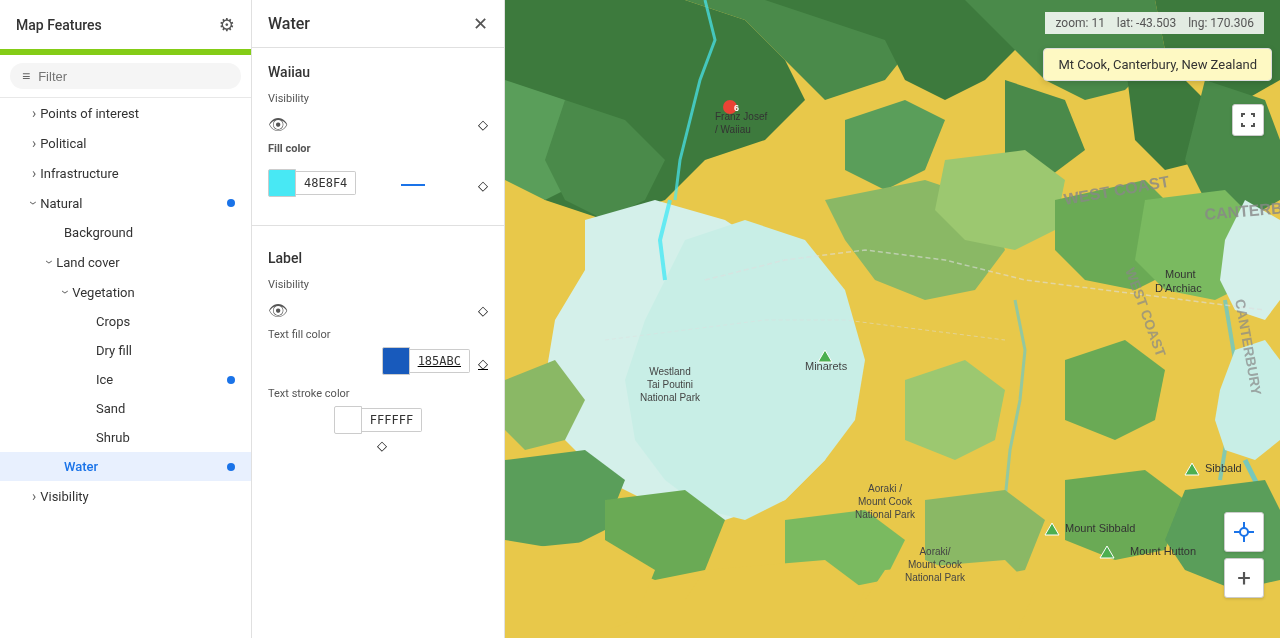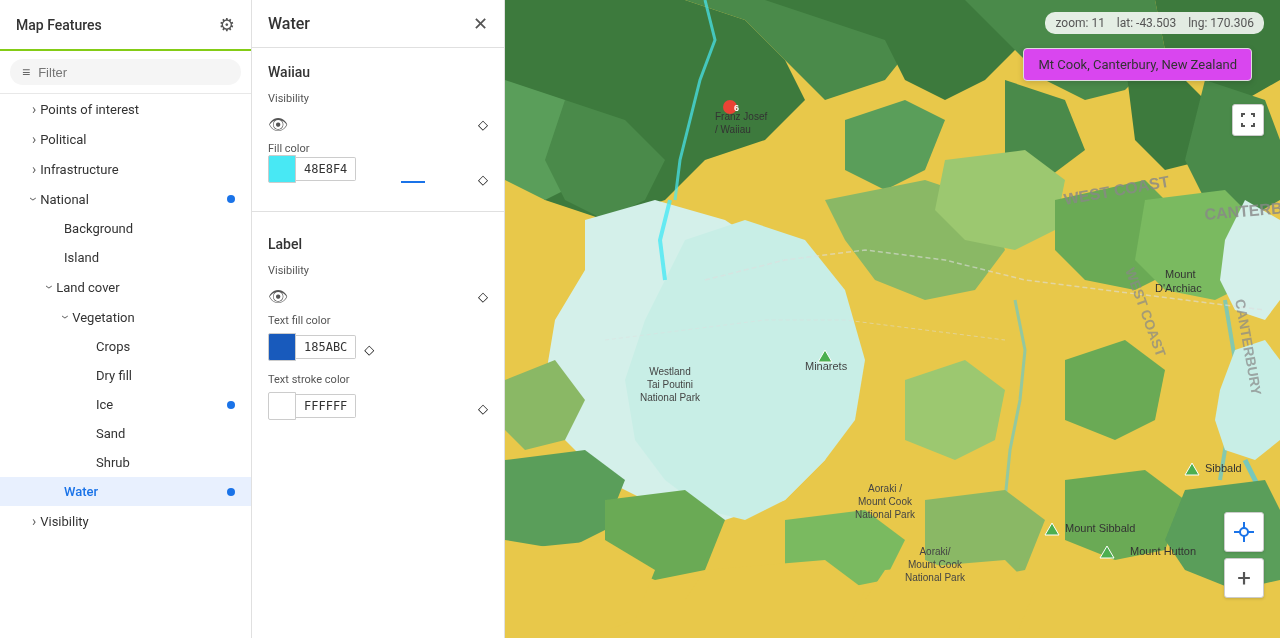--- a/index.html
+++ b/index.html
@@ -14,21 +14,21 @@
       display: flex;
       flex-direction: column;
       height: 638px;
       overflow: hidden;
     }
     .sidebar-header {
       display: flex;
       align-items: center;
       justify-content: space-between;
       padding: 14px 16px;
-      border-bottom: 2px solid #84cc16;
+      border-bottom: 6px solid #84cc16;
     }
     .sidebar-header-title {
       font-size: 14px;
       font-weight: 500;
       color: #333;
     }
     .sidebar-filter {
       padding: 8px 10px;
       border-bottom: 1px solid #e8e8e8;
     }
@@ -175,27 +175,27 @@
       align-items: center;
       justify-content: flex-end;
       padding: 12px 16px;
       z-index: 10;
     }
     .map-coords {
       font-size: 12px;
       color: #555;
       background: rgba(255,255,255,0.85);
       padding: 4px 10px;
-      border-radius: 10px;
+      border-radius: 0;
     }
     .location-tooltip {
       position: absolute;
       top: 48px;
-      right: 28px;
-      background: #d946ef;
+      right: 8px;
+      background: #fef9c3;
       border: 1px solid #ddd;
       border-radius: 4px;
       padding: 8px 14px;
       font-size: 13px;
       color: #333;
       box-shadow: 0 2px 6px rgba(0,0,0,0.15);
       z-index: 20;
     }
     .fullscreen-btn {
       position: absolute;
@@ -282,32 +282,27 @@
         <span class="item-label">Political</span>
       </div>
       <div class="sidebar-item">
         <span style="display:inline-block; width:16px;"></span>
         <span style="margin-right:4px; font-size:14px; color:#666; transform: none; display:inline-block;">›</span>
         <span class="item-label">Infrastructure</span>
       </div>
       <div class="sidebar-item">
         <span style="display:inline-block; width:16px;"></span>
         <span style="margin-right:4px; font-size:14px; color:#666; transform: rotate(90deg); display:inline-block;">›</span>
-        <span class="item-label">National</span>
+        <span class="item-label">Natural</span>
         <span class="blue-dot"></span>
       </div>
       <div class="sidebar-item">
         <span style="display:inline-block; width:32px;"></span>
         <span style="display:inline-block; width:16px;"></span>
         <span class="item-label">Background</span>
-      </div>
-      <div class="sidebar-item">
-        <span style="display:inline-block; width:32px;"></span>
-        <span style="display:inline-block; width:16px;"></span>
-        <span class="item-label">Island</span>
       </div>
       <div class="sidebar-item">
         <span style="display:inline-block; width:32px;"></span>
         <span style="margin-right:4px; font-size:14px; color:#666; transform: rotate(90deg); display:inline-block;">›</span>
         <span class="item-label">Land cover</span>
       </div>
       <div class="sidebar-item">
         <span style="display:inline-block; width:48px;"></span>
         <span style="margin-right:4px; font-size:14px; color:#666; transform: rotate(90deg); display:inline-block;">›</span>
         <span class="item-label">Vegetation</span>
@@ -360,22 +355,22 @@
 
   <div class="panel-section">
     <div class="section-title">Waiiau</div>
 
     <div class="field-label" style="margin-bottom:6px;">Visibility</div>
     <div class="visibility-row">
       <span style="font-size:16px; cursor:pointer; color:#555;">👁</span>
       <span style="cursor:pointer;">◇</span>
     </div>
 
-    <div class="field-label" style="margin-bottom:0;">Fill color</div>
-    <div style="display:flex; align-items:flex-end; justify-content:space-between; margin-bottom:8px;">
+    <div class="field-label" style="margin-bottom:14px;font-weight:bold;">Fill color</div>
+    <div style="display:flex; align-items:center; justify-content:space-between; margin-bottom:8px;">
       <div class="fill-color-row">
         <div class="color-swatch" id="fill-swatch" style="background: rgb(72, 232, 244);"></div>
         <div class="color-hex">48E8F4</div>
       </div>
       <div class="line-indicator">
         <span class="blue-line"></span>
       </div>
       <span style="cursor:pointer; margin-left:8px;">◇</span>
     </div>
   </div>
@@ -385,30 +380,30 @@
   <div class="panel-section">
     <div class="section-title">Label</div>
 
     <div class="field-label" style="margin-bottom:6px;">Visibility</div>
     <div class="visibility-row">
       <span style="font-size:16px; cursor:pointer; color:#555;">👁</span>
       <span style="cursor:pointer;">◇</span>
     </div>
 
     <div class="field-label" style="margin-bottom:6px;">Text fill color</div>
-    <div style="display:flex; align-items:center; justify-content:flex-start; margin-bottom:8px;">
+    <div style="display:flex; align-items:center; justify-content:flex-end; margin-bottom:8px;text-decoration:underline;">
       <div class="fill-color-row">
         <div class="color-swatch" id="text-fill-swatch" style="background: rgb(24, 90, 188);"></div>
         <div class="color-hex">185ABC</div>
       </div>
       <span style="cursor:pointer; margin-left:8px;">◇</span>
     </div>
 
     <div class="field-label" style="margin-bottom:6px;">Text stroke color</div>
-    <div style="display:flex; align-items:center; justify-content:space-between; margin-bottom:8px;">
+    <div style="display:flex; align-items:center; justify-content:space-between; margin-bottom:8px;flex-direction:column;">
       <div class="fill-color-row">
         <div class="color-swatch" id="text-stroke-swatch" style="background:#fff;"></div>
         <div class="color-hex">FFFFFF</div>
       </div>
       <span style="cursor:pointer; margin-left:8px;">◇</span>
     </div>
   </div>
 </div>
 
 <div class="map-area">

